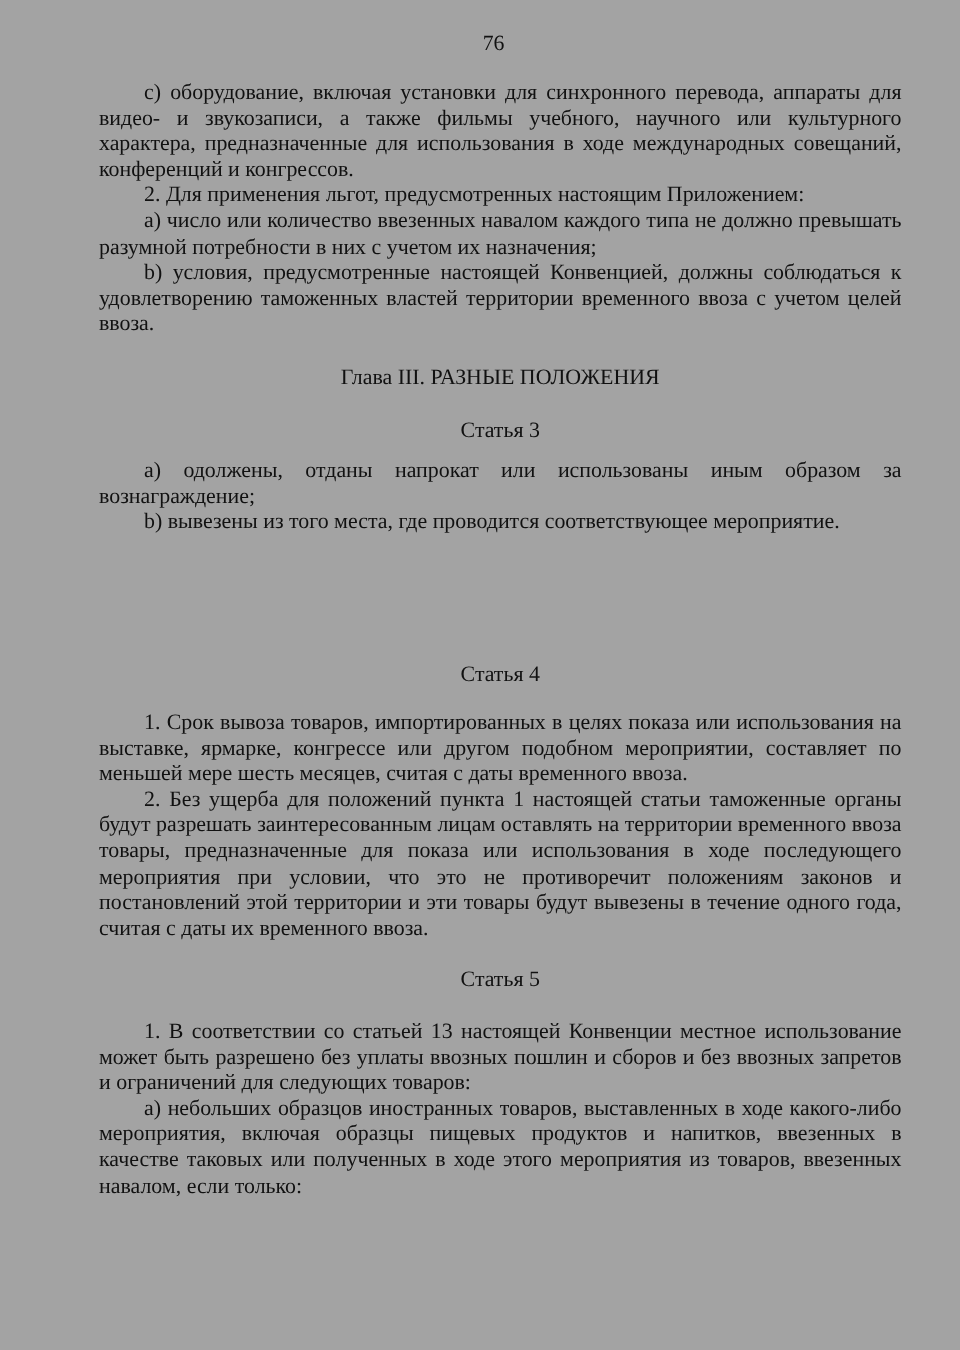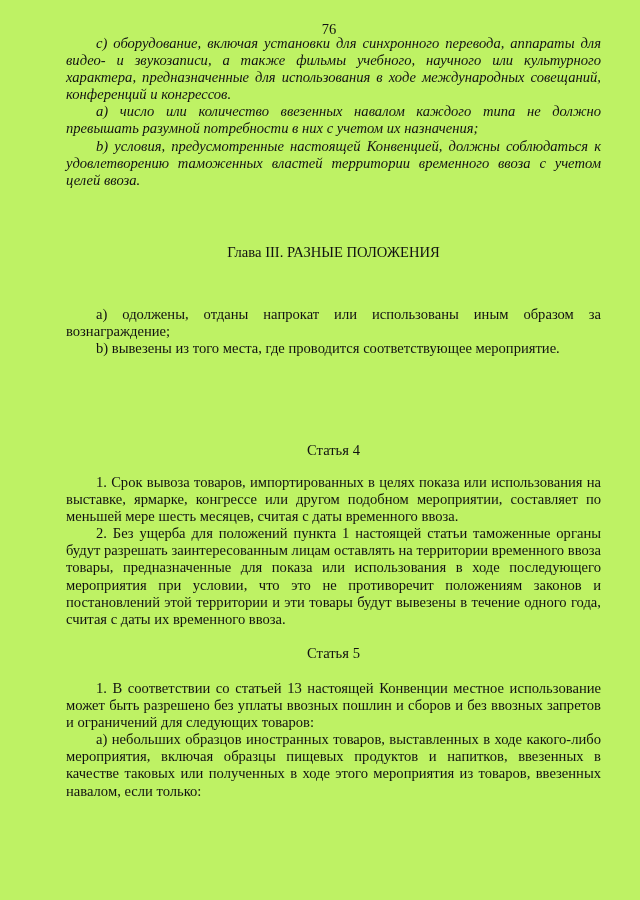--- a/index.html
+++ b/index.html
@@ -1,39 +1,41 @@
 <!DOCTYPE html>
 <html><head>
 <meta charset="utf-8">
 <style>
   html, body { margin: 0; padding: 0; }
   body {
     width: 640px; height: 900px; background: #ffffff; position: relative; overflow: hidden;
     font-family: "Liberation Serif", "DejaVu Serif", serif; color: #111111;
   }
-  .page { position: absolute; left: 0; top: 0; width: 640px; height: 900px; background: #bef264; }
+  .page { position: absolute; left: 0; top: 0; width: 640px; height: 900px; background: #a3a3a3; }
   .pagenum { position: absolute; top: 21px; left: 0; width: 658px; text-align: center; font-size: 14.5px; line-height: 17px; }
   .block { position: absolute; left: 66px; width: 535px; font-size: 14.6px; line-height: 17.1px; }
   .block p { margin: 0; text-align: justify; text-indent: 30px; }
   .heading { position: absolute; left: 66px; width: 535px; text-align: center; font-size: 14.6px; line-height: 17px; }
 </style>
 </head>
 <body>
 
 <div class="page">
   <div class="pagenum">76</div>
 
-  <div class="block" style="top:35px;font-style:italic;">
+  <div class="block" style="top:54px;">
     <p>c) оборудование, включая установки для синхронного перевода, аппараты для видео- и звукозаписи, а также фильмы учебного, научного или культурного характера, предназначенные для использования в ходе международных совещаний, конференций и конгрессов.</p>
+    <p>2. Для применения льгот, предусмотренных настоящим Приложением:</p>
     <p>a) число или количество ввезенных навалом каждого типа не должно превышать разумной потребности в них с учетом их назначения;</p>
     <p>b) условия, предусмотренные настоящей Конвенцией, должны соблюдаться к удовлетворению таможенных властей территории временного ввоза с учетом целей ввоза.</p>
   </div>
 
   <div class="heading" style="top:244px;">Глава III. РАЗНЫЕ ПОЛОЖЕНИЯ</div>
 
+  <div class="heading" style="top:279px;">Статья 3</div>
   <div class="block" style="top:306px;">
     <p>a) одолжены, отданы напрокат или использованы иным образом за вознаграждение;</p>
     <p>b) вывезены из того места, где проводится соответствующее мероприятие.</p>
   </div>
 
   <div class="heading" style="top:442px;">Статья 4</div>
   <div class="block" style="top:474px;">
     <p>1. Срок вывоза товаров, импортированных в целях показа или использования на выставке, ярмарке, конгрессе или другом подобном мероприятии, составляет по меньшей мере шесть месяцев, считая с даты временного ввоза.</p>
     <p>2. Без ущерба для положений пункта 1 настоящей статьи таможенные органы будут разрешать заинтересованным лицам оставлять на территории временного ввоза товары, предназначенные для показа или использования в ходе последующего мероприятия при условии, что это не противоречит положениям законов и постановлений этой территории и эти товары будут вывезены в течение одного года, считая с даты их временного ввоза.</p>
   </div>

